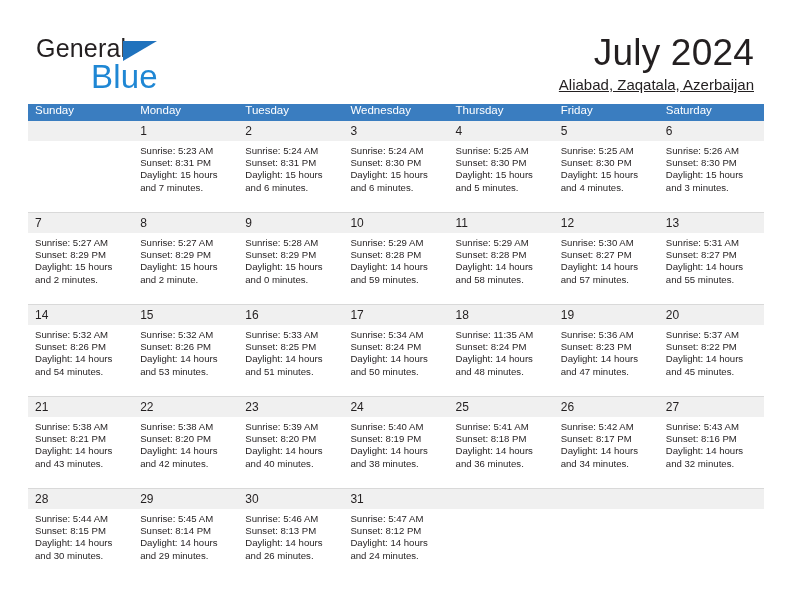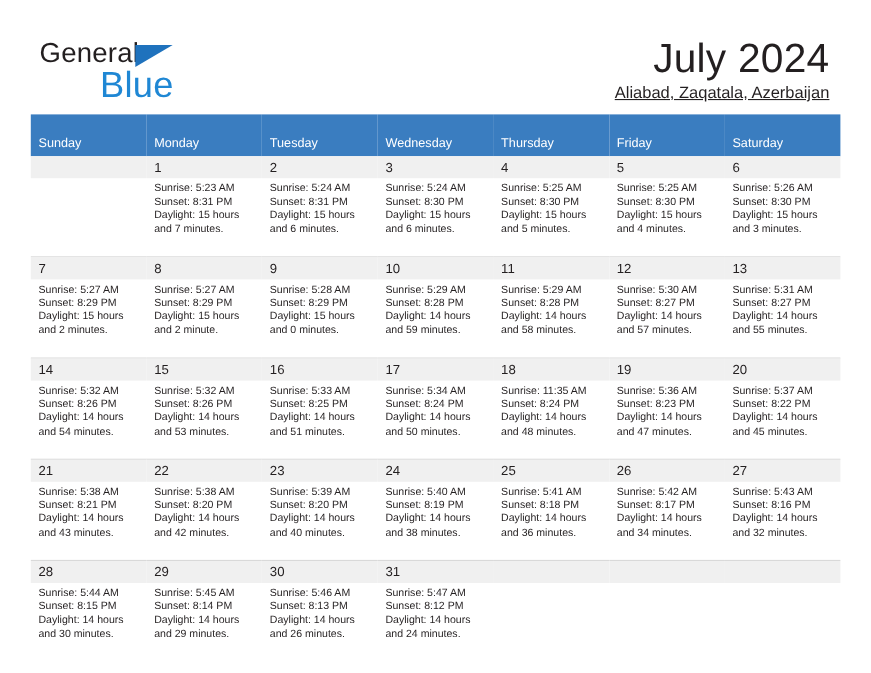--- a/index.html
+++ b/index.html
@@ -90,21 +90,21 @@
     width: 736px;
     border-collapse: collapse;
     table-layout: fixed;
   }
   .calendar th {
     background: #3a7dc0;
     color: #ffffff;
     font-size: 11.5px;
     font-weight: normal;
     text-align: left;
-    padding: 21px 0 5px 7px;
+    padding: 0 0 5px 7px;
     height: 12px;
     border: none;
     margin-top: 44px;
   }
   .calendar td {
     vertical-align: top;
     padding: 0;
     border: none;
     width: 105.14px;
     height: 91px;

